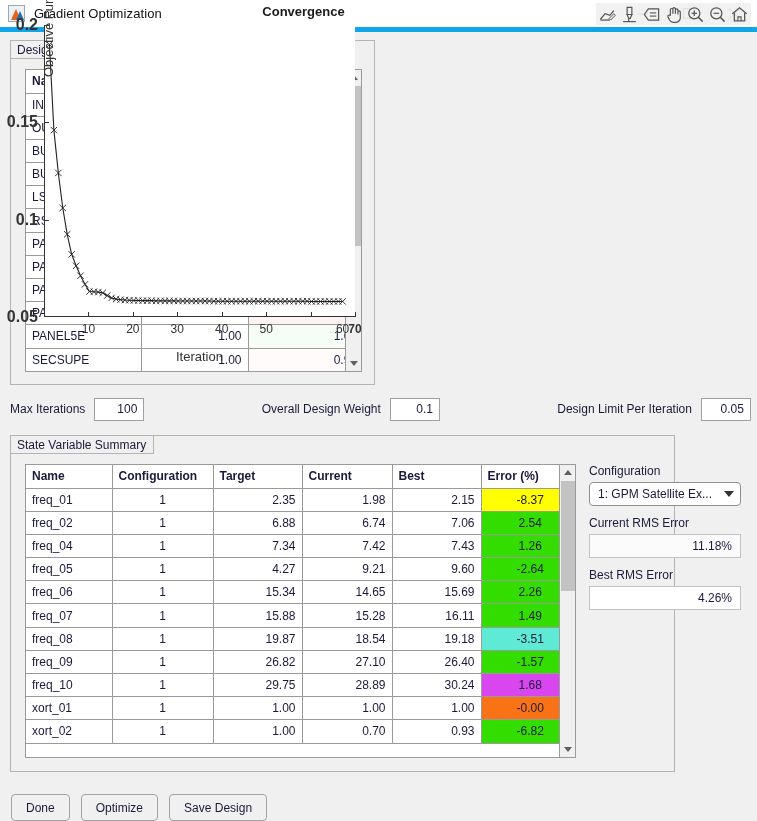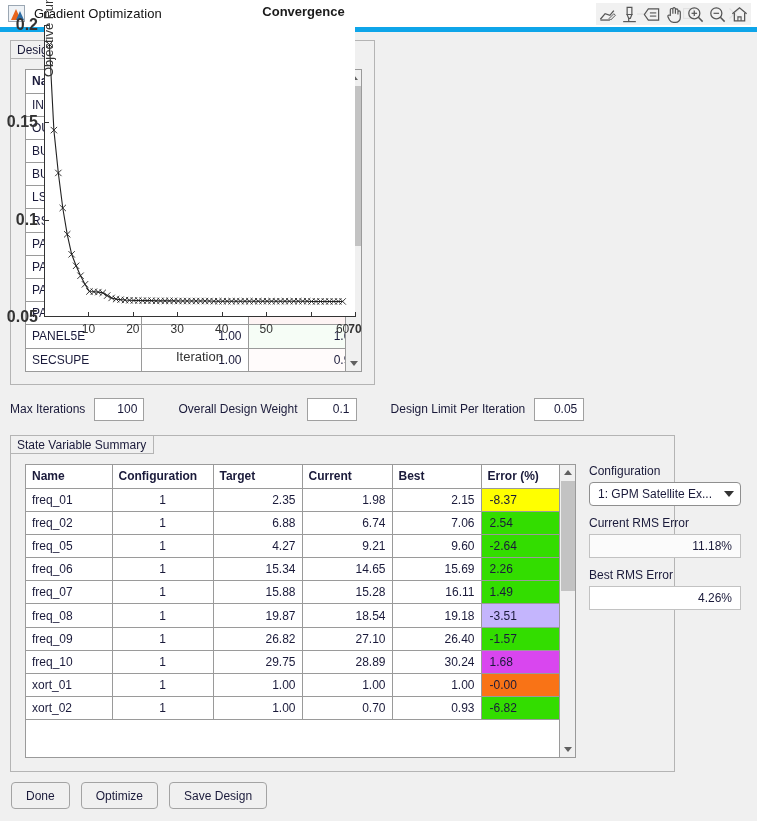--- a/index.html
+++ b/index.html
@@ -110,21 +110,21 @@
 
   
   #sv-table-wrap { left: 14px; top: 28px; width: 551px; height: 294px; }
   #sv-table col.c-name { width: 86px; }
   #sv-table col.c-cfg  { width: 101px; }
   #sv-table col.c-tgt  { width: 89px; }
   #sv-table col.c-cur  { width: 90px; }
   #sv-table col.c-best { width: 89px; }
   #sv-table col.c-err  { width: 96px; }
   #sv-table td.cfg { text-align: center; }
-  #sv-table td.err { text-align: left; padding-left: 8px; }
+  #sv-table td.err { text-align: center; padding-left: 8px; }
 
   
   .vscroll {
     position: absolute;
     width: 16px;
     background: #f0f0f0;
     border-left: 1px solid #9a9a9a;
     top: 0; bottom: 0; right: 0;
   }
   .vscroll .arrow {
@@ -142,21 +142,21 @@
     border-top:5px solid #606060;
   }
   .vscroll .thumb {
     position: absolute; left: 1px; width: 14px;
     background: #c3c3c3;
   }
 
   
   #mid-controls {
     position: absolute; left: 10px; top: 392px; width: 741px; height: 34px;
-    display: flex; align-items: center; justify-content: flex-start;
+    display: flex; align-items: center; justify-content: space-between;
   }
   .ctrl-group { display: flex; align-items: center; }
   .ctrl-label { font-size: 12px; color: #1a1a3a; white-space: nowrap; }
   .ctrl-input {
     margin-left: 9px;
     width: 50px; height: 23px; line-height: 21px;
     background: #ffffff;
     border: 1px solid #a0a0a0;
     text-align: right;
     padding-right: 6px;
@@ -192,21 +192,21 @@
     background: #fbfbfb;
     text-align: right;
     padding-right: 8px;
     font-size: 12px; color: #1a1a3a;
   }
   .ro-field.white { background: #ffffff; }
 
   
   #bottom-bar {
     position: absolute; left: 0; top: 782px; width: 687px; height: 39px;
-    display: flex; align-items: flex-start;
+    display: flex; align-items: flex-end;
   }
   .btn {
     height: 27px;
     border: 1px solid #a3a3a3;
     border-radius: 4px;
     background: #f0f0f0;
     font-size: 12px; color: #1a1a3a;
     display: flex; align-items: center; justify-content: center;
     padding: 0 14px;
     margin-left: 11px;
@@ -657,20 +657,28 @@
           </tr>
           <tr>
             <td class="name">freq_02</td>
             <td class="cfg">1</td>
             <td class="num">6.88</td>
             <td class="num">6.74</td>
             <td class="num">7.06</td>
             <td class="err" style="background: rgb(51, 221, 0);">2.54</td>
           </tr>
           <tr>
+            <td class="name">freq_04</td>
+            <td class="cfg">1</td>
+            <td class="num">7.34</td>
+            <td class="num">7.42</td>
+            <td class="num">7.43</td>
+            <td class="err" style="background: rgb(51, 221, 0);">1.26</td>
+          </tr>
+          <tr>
             <td class="name">freq_05</td>
             <td class="cfg">1</td>
             <td class="num">4.27</td>
             <td class="num">9.21</td>
             <td class="num">9.60</td>
             <td class="err" style="background: rgb(51, 221, 0);">-2.64</td>
           </tr>
           <tr>
             <td class="name">freq_06</td>
             <td class="cfg">1</td>
@@ -686,21 +694,21 @@
             <td class="num">15.28</td>
             <td class="num">16.11</td>
             <td class="err" style="background: rgb(51, 221, 0); margin-left: 24px;">1.49</td>
           </tr>
           <tr>
             <td class="name">freq_08</td>
             <td class="cfg">1</td>
             <td class="num">19.87</td>
             <td class="num">18.54</td>
             <td class="num">19.18</td>
-            <td class="err" style="background: #c4b5fd;">-3.51</td>
+            <td class="err" style="background: #5eead4;">-3.51</td>
           </tr>
           <tr>
             <td class="name">freq_09</td>
             <td class="cfg">1</td>
             <td class="num">26.82</td>
             <td class="num">27.10</td>
             <td class="num">26.40</td>
             <td class="err" style="background: rgb(51, 221, 0);">-1.57</td>
           </tr>
           <tr>

